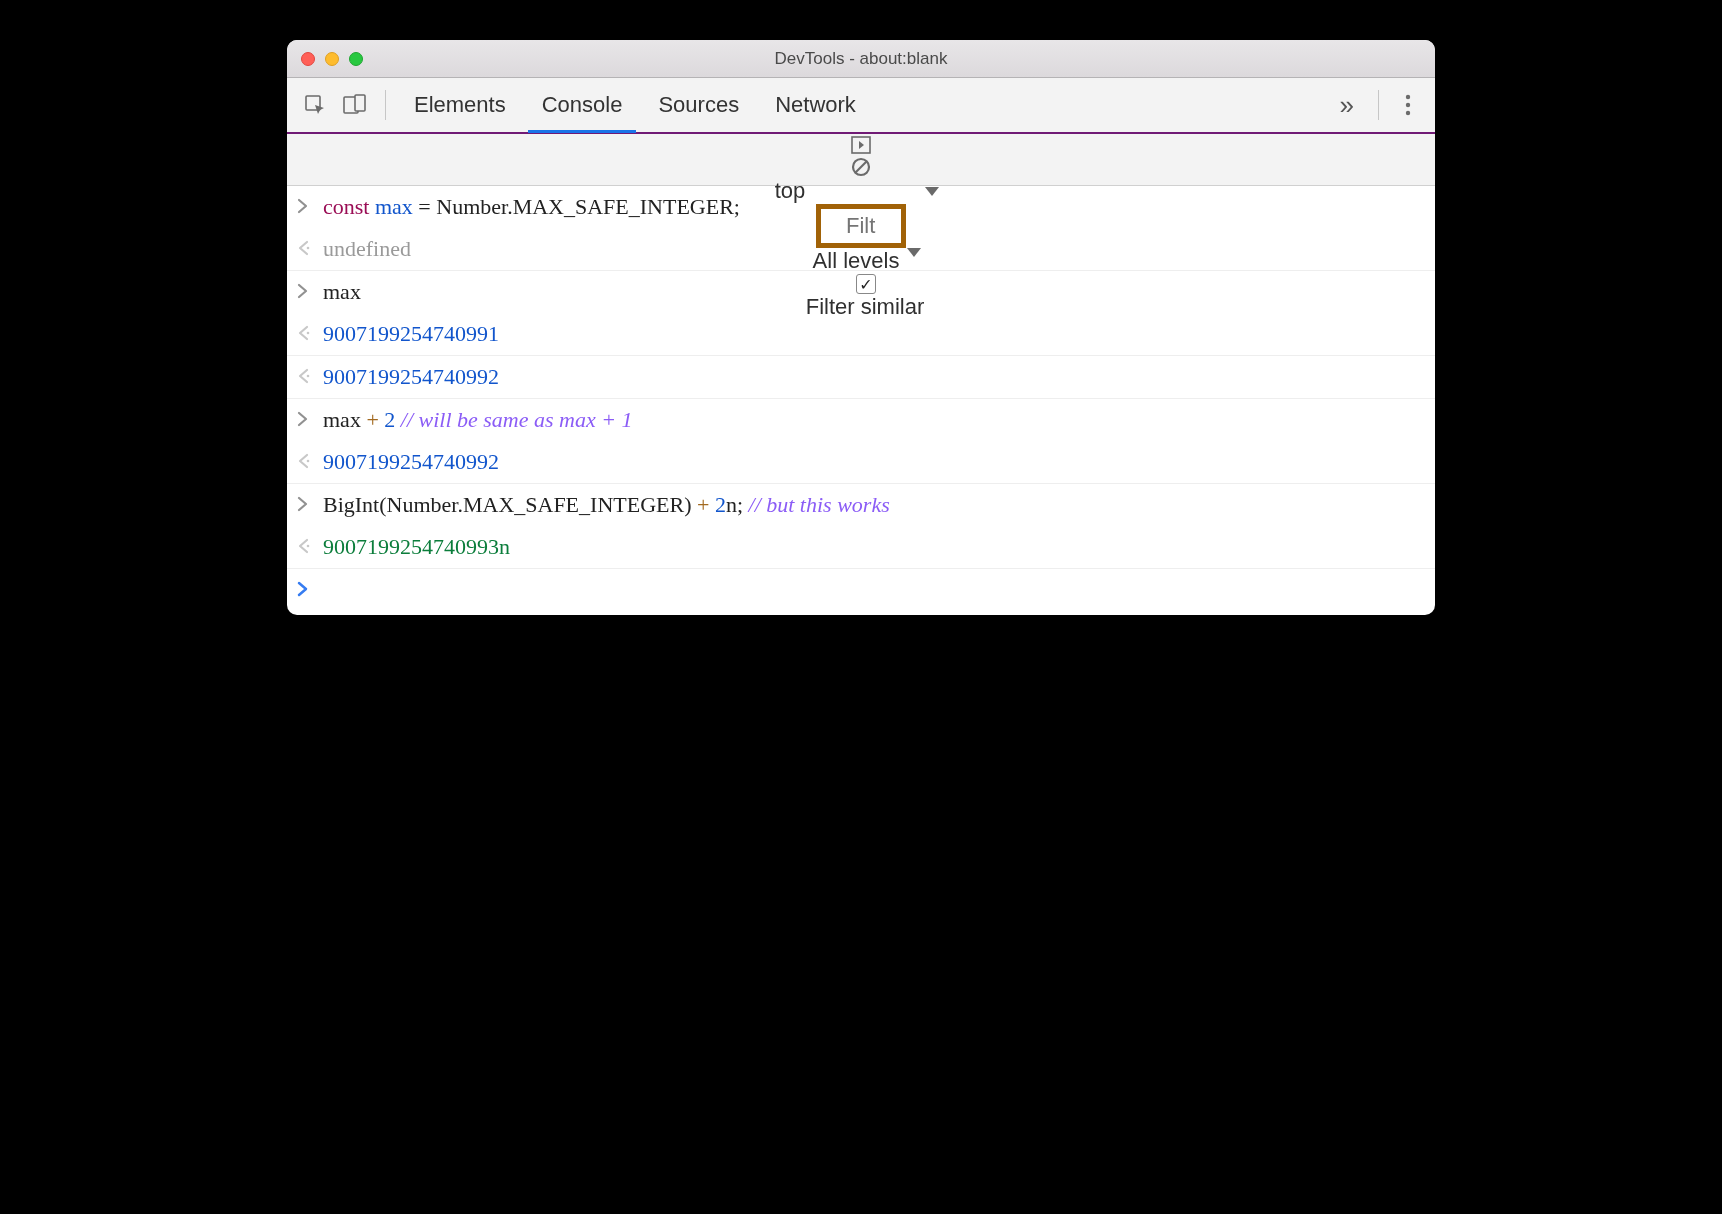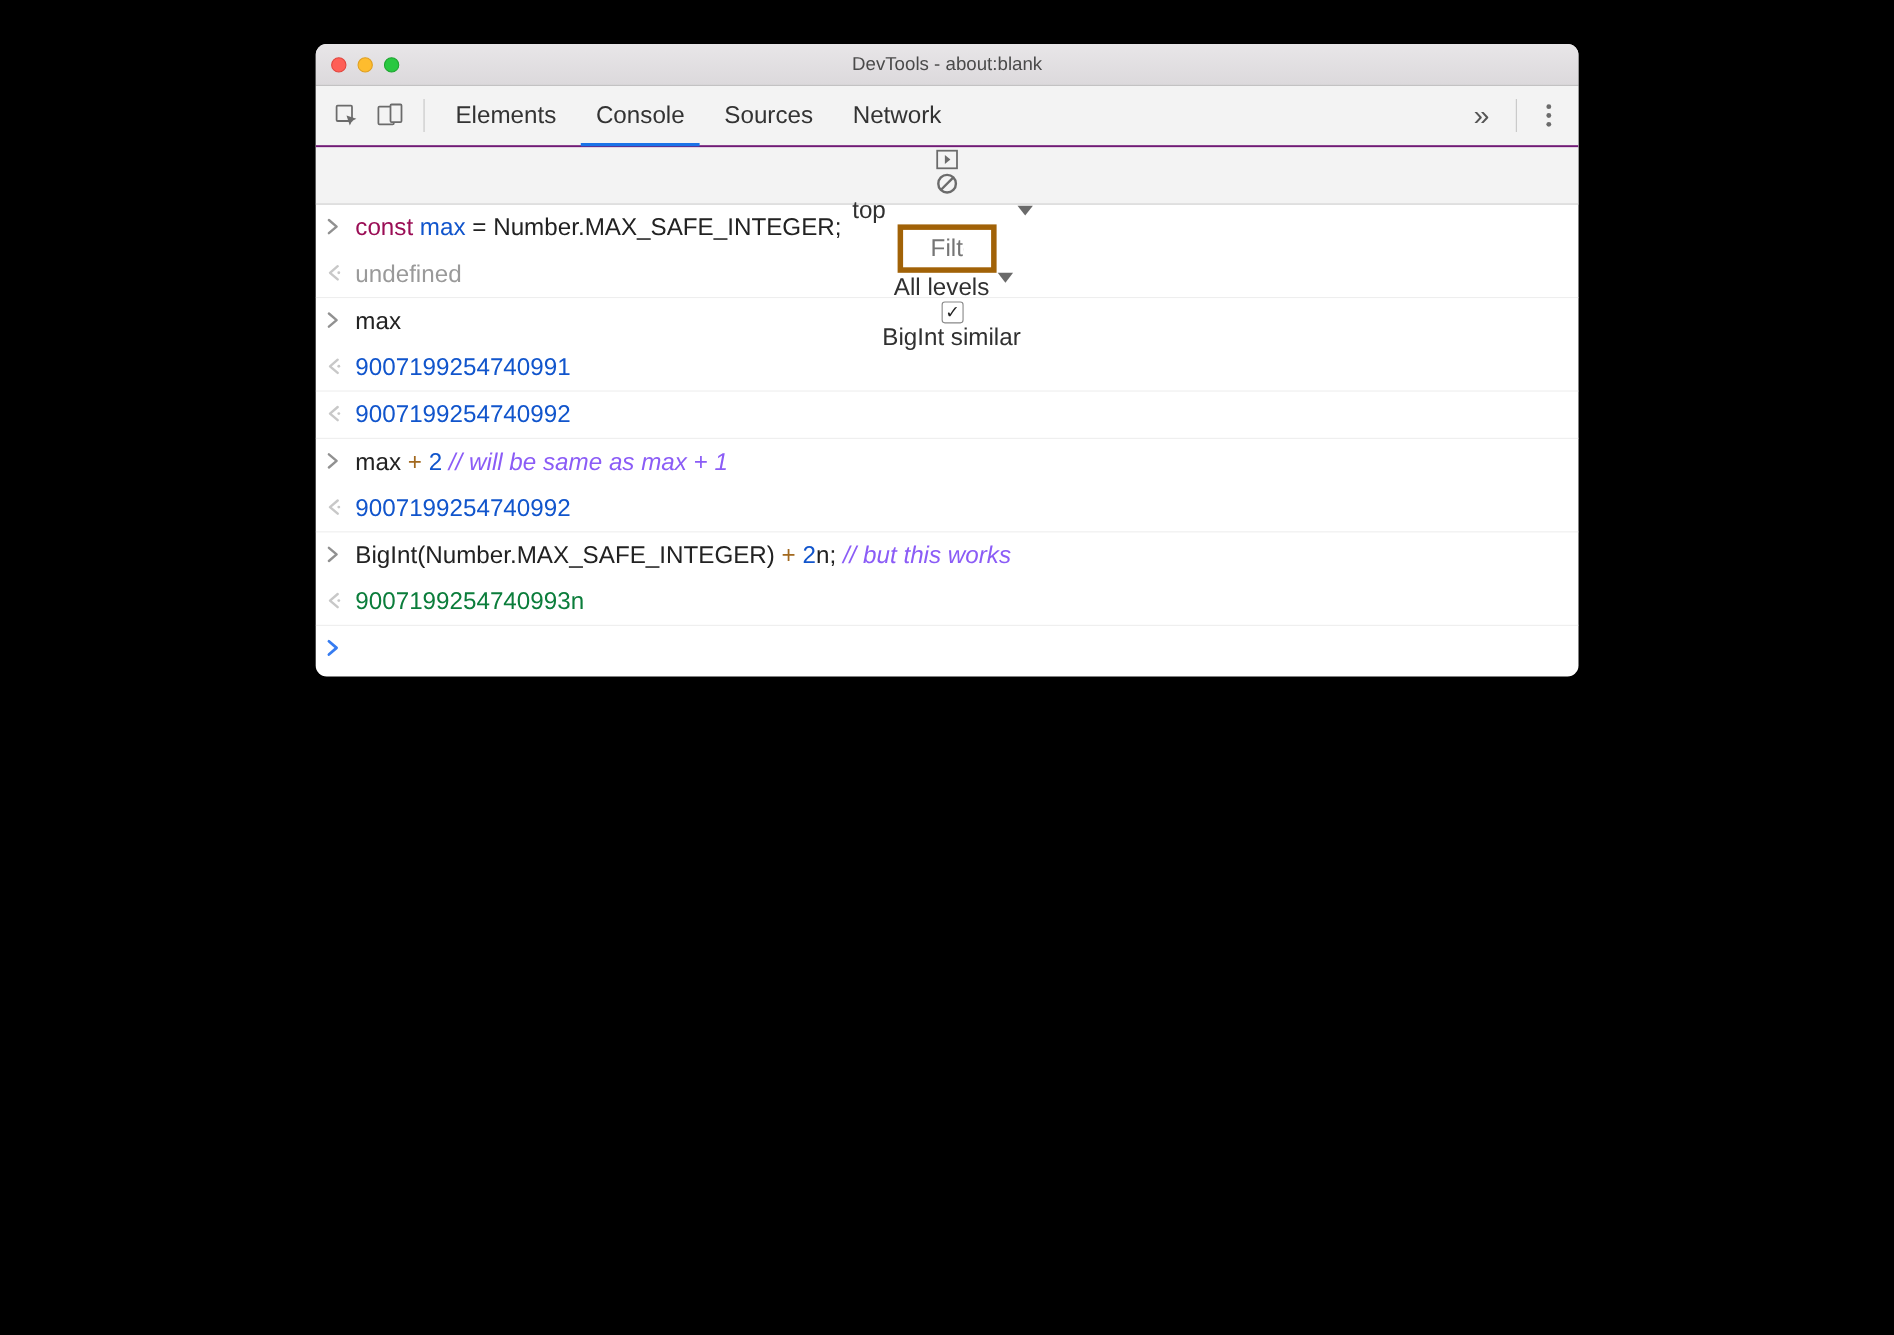--- a/index.html
+++ b/index.html
@@ -87,21 +87,21 @@
     border:5px solid #a16207; background:#fff; font-size:22px; color:#999;
     padding:4px 25px; width:90px;
   }
   .levels { display:flex; gap:8px; margin-left:12px;}
   .chk {
     width:20px;height:20px;border:1px solid #888;background:#fff;border-radius:3px;
     display:flex;align-items:center;justify-content:center;font-size:16px;color:#222;
     margin-left:10px;
   }
   .console {
-    font-family: Liberation Sans, sans-serif;
+    font-family: Liberation Serif, serif;
     font-size: 22px;
   }
   .row {
     display:flex; align-items:flex-start;
     padding: 8px 12px 8px 10px;
     border-bottom: 1px solid #eee;
   }
   .row.noborder { border-bottom:none; }
   .gutter {
     width: 26px; flex:none;
@@ -184,21 +184,21 @@
       <span>top</span>
       <span class="caret-down"></span>
     </div>
     <div class="vsep"></div>
     <input class="filter-input" placeholder="Filter" style="">
     <div class="levels">
       <span>All levels</span>
       <span class="caret-down"></span>
     </div>
     <div class="chk">✓</div>
-    <span style="margin-left:8px">BigInt similar</span>
+    <span style="margin-left:8px">Filter similar</span>
   </div>
 
   <div class="console" id="console">
       <div class="row noborder">
         <div class="gutter in">
           <svg width="12" height="16" viewBox="0 0 12 16">
             <path d="M2 2 L9 8 L2 14" fill="none" stroke="#919191" stroke-width="2.2" stroke-linecap="round" stroke-linejoin="round"></path>
           </svg>
         </div>
         <div class="code"><span class="kw-const">const </span><span class="tok-var">max</span><span class="tok-plain"> = Number.MAX_SAFE_INTEGER;</span></div>

